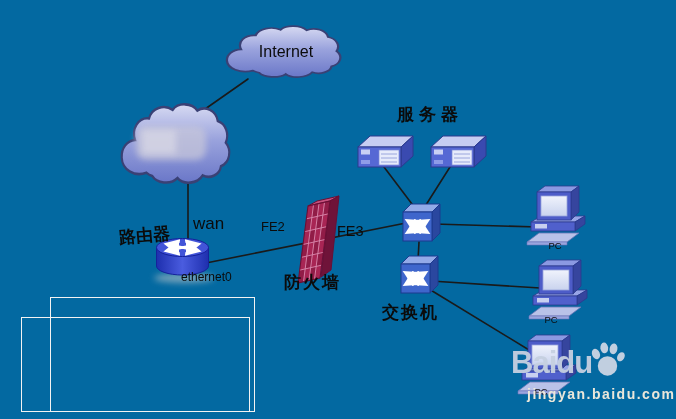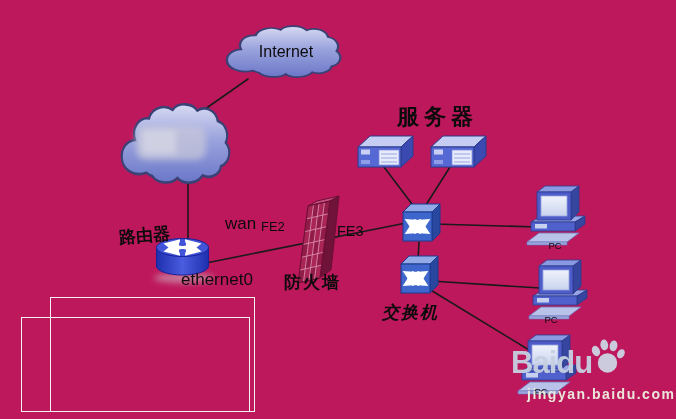--- a/index.html
+++ b/index.html
@@ -1,23 +1,23 @@
 <!DOCTYPE html>
 <html><head>
 <meta charset="utf-8">
 <style>
   html,body{margin:0;padding:0;background:#fff;}
-  .stage{position:relative;width:676px;height:419px;background:#be185d;overflow:hidden;
+  .stage{position:relative;width:676px;height:419px;background:#0369a1;overflow:hidden;
          font-family:"Liberation Sans","DejaVu Sans",sans-serif;}
   .stage svg.diagram{position:absolute;left:0;top:0;}
   .lbl{position:absolute;color:#0b0b0b;white-space:nowrap;line-height:1;}
   .cn{font-family:"Liberation Serif","DejaVu Serif",serif;font-weight:bold;}
   .ghost{position:absolute;border:1px solid #f3f3f3;}
   
-  .wm{position:absolute;left:511px;top:345px;display:flex;align-items:flex-start;opacity:.95;}
+  .wm{position:absolute;left:511px;top:345px;display:flex;align-items:center;opacity:.95;}
   .wm-brand{font-weight:bold;font-size:31px;letter-spacing:-1px;color:#c6d0e1;}
   .wm-paw{width:37px;height:37px;margin:-7px 0 0 -3px;color:#ccd5e4;}
   .wm-cn{font-weight:bold;font-size:27px;margin-top:1px;color:#e4d2b6;
          font-family:"Liberation Serif","DejaVu Serif",serif;}
   .wm-url{position:absolute;left:527px;top:386px;font-size:14px;font-weight:bold;
           letter-spacing:1.5px;color:#ebe7da;}
 </style>
 </head>
 <body>
 
@@ -151,27 +151,27 @@
     <use href="#svSym" transform="translate(356,135)"></use>
     <use href="#svSym" transform="translate(429,135)"></use>
 
     <use href="#pcSym" transform="translate(527,186)"></use>
     <use href="#pcSym" transform="translate(529,260)"></use>
     <use href="#pcSym" transform="translate(518,335)"></use>
   </svg>
 
   <div class="lbl" style="left:244px;top:44px;width:84px;text-align:center;font-size:16px;">Internet</div>
   <div class="lbl cn" style="left:119px;top:227px;font-size:17px;transform:rotate(-5deg);">路由器</div>
-  <div class="lbl" style="left:193px;top:215px;font-size:17px;margin-left:32px;">wan</div>
-  <div class="lbl" style="left:181px;top:271px;font-size:17px;">ethernet0</div>
+  <div class="lbl" style="left:193px;top:215px;font-size:17px;">wan</div>
+  <div class="lbl" style="left:181px;top:271px;font-size:12px;">ethernet0</div>
   <div class="lbl" style="left:261px;top:220px;font-size:13px;">FE2</div>
   <div class="lbl" style="left:337px;top:224px;font-size:14.5px;">FE3</div>
   <div class="lbl cn" style="left:284px;top:274px;font-size:17px;letter-spacing:2px;">防火墙</div>
-  <div class="lbl cn" style="left:397px;top:106px;font-size:22px;letter-spacing:5px;">服务器</div>
-  <div class="lbl cn" style="left:382px;top:304px;font-size:17px;letter-spacing:2px;font-style:italic;">交换机</div>
+  <div class="lbl cn" style="left:397px;top:106px;font-size:17px;letter-spacing:5px;">服务器</div>
+  <div class="lbl cn" style="left:382px;top:304px;font-size:17px;letter-spacing:2px;">交换机</div>
   <div class="lbl" style="left:540px;top:241px;width:30px;text-align:center;font-size:9.5px;">PC</div>
   <div class="lbl" style="left:536px;top:315px;width:30px;text-align:center;font-size:9.5px;">PC</div>
   <div class="lbl" style="left:526px;top:387px;width:30px;text-align:center;font-size:9.5px;">PC</div>
 
   <div class="wm">
     <span class="wm-brand">Baidu</span>
     <svg class="wm-paw" viewBox="0 0 40 40">
       <g fill="currentColor">
         <circle cx="20" cy="27" r="10.5"></circle>
         <ellipse cx="7.5" cy="14" rx="4.2" ry="5.8" transform="rotate(-22 7.5 14)"></ellipse>

